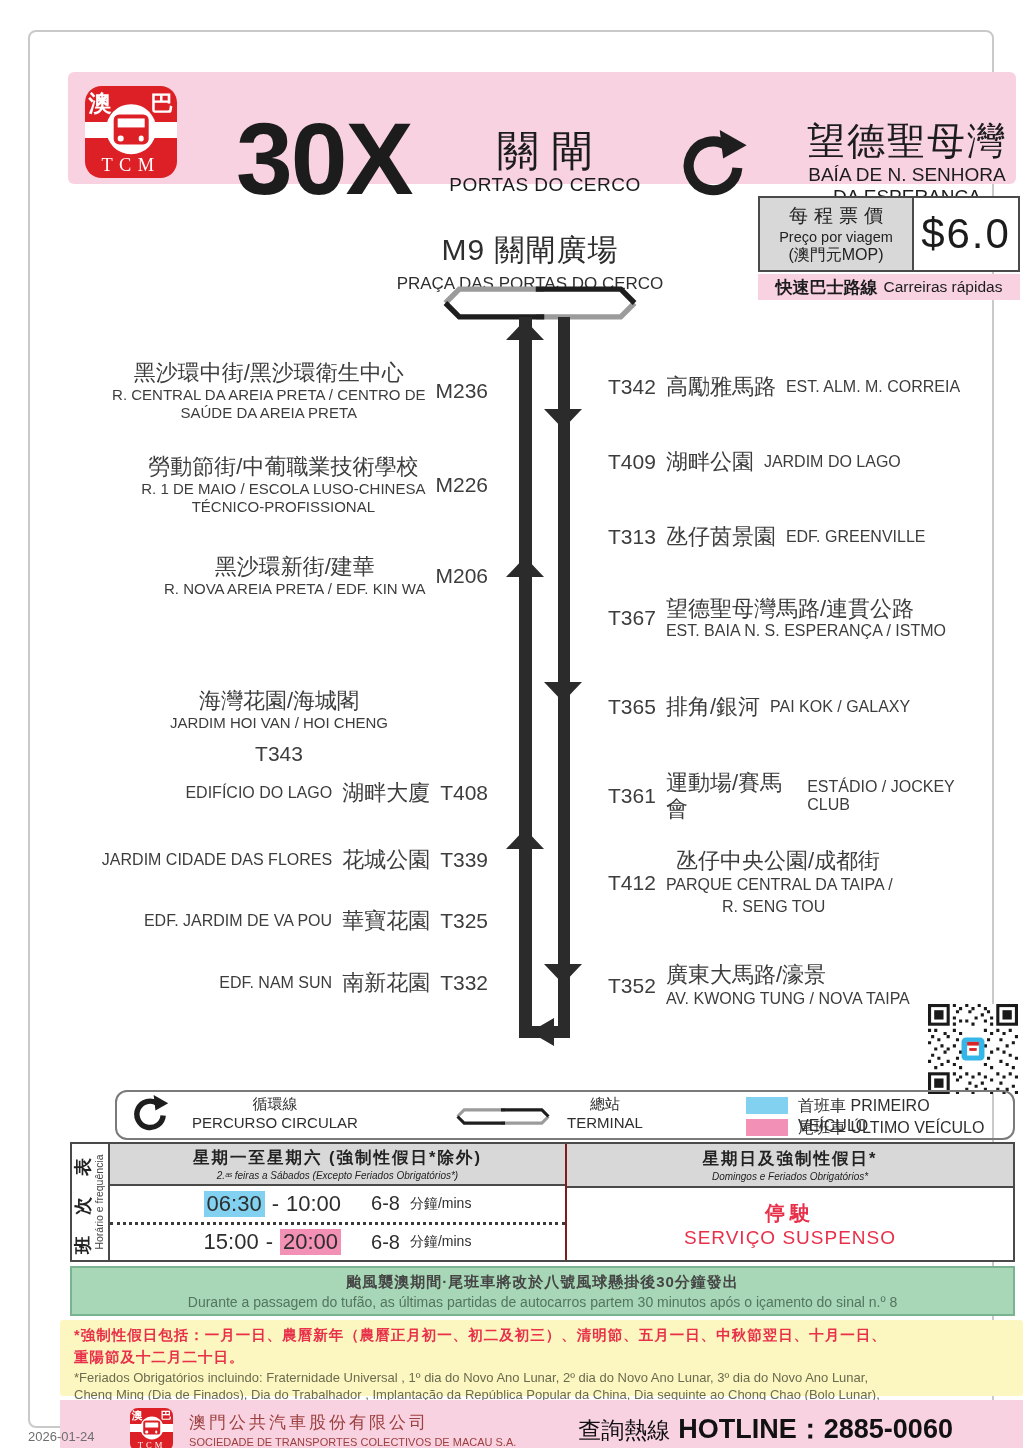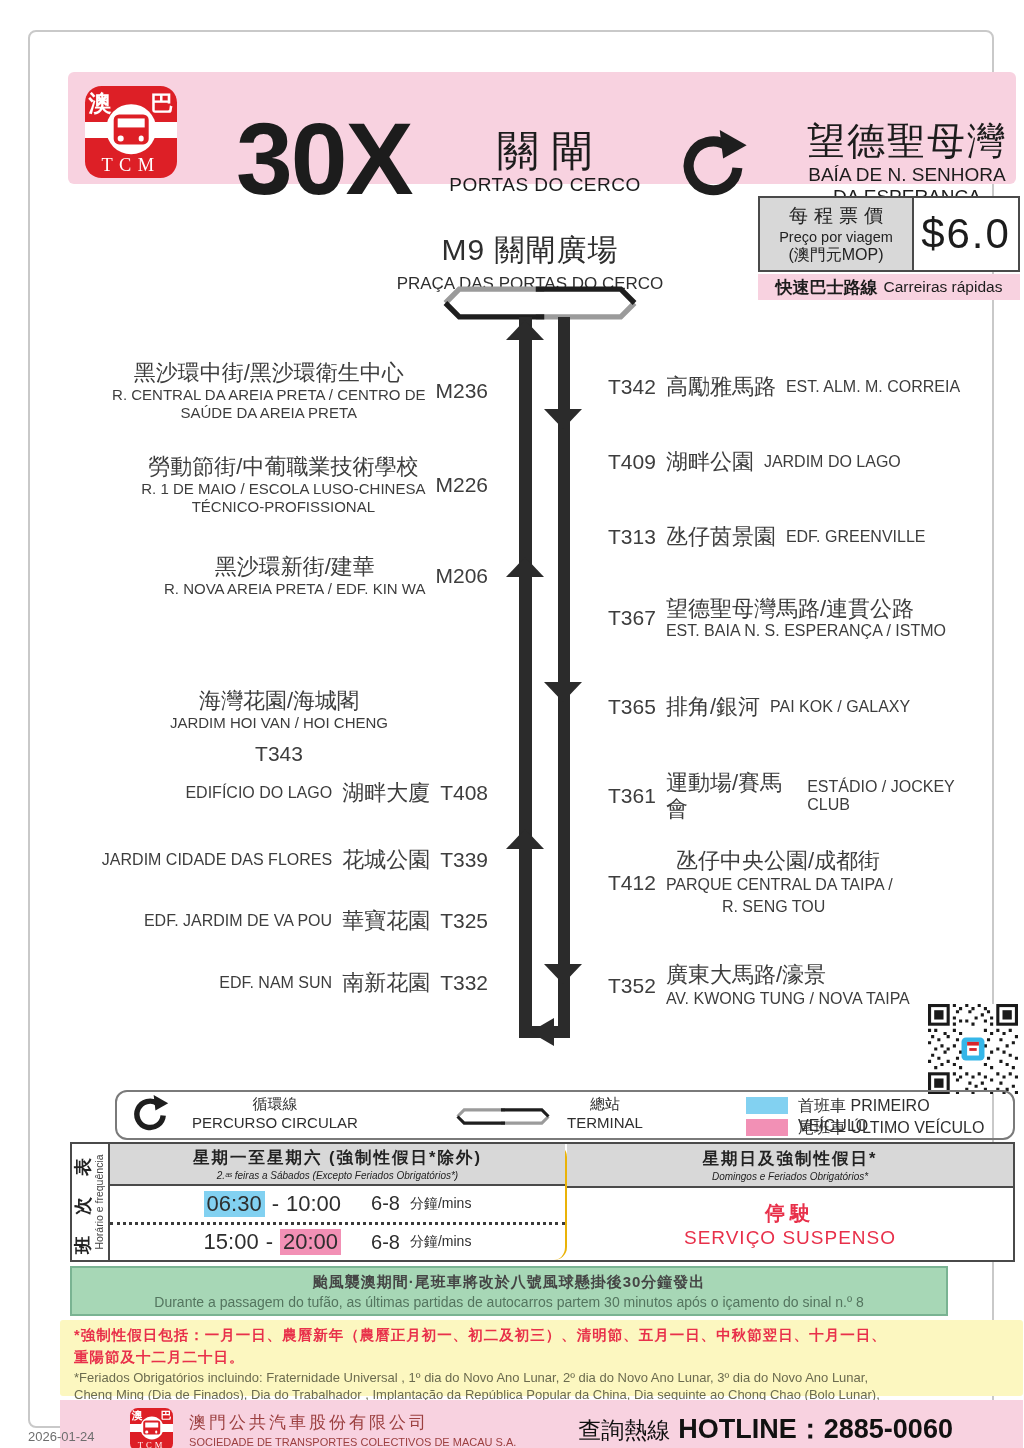--- a/index.html
+++ b/index.html
@@ -65,39 +65,39 @@
   .swatch{position:absolute;width:42px;height:17px;}
   .leg-line{font-size:16px;color:#2e2e2e;}
 
   
   .sched{position:absolute;left:40px;top:1110px;width:945px;height:120px;border:2px solid #4a4a4a;box-sizing:border-box;display:flex;background:#fff;}
   .sside{width:36px;border-right:2px solid #4a4a4a;position:relative;}
   .sside .rot{position:absolute;left:50%;top:50%;transform:translate(-50%,-50%) rotate(-90deg);white-space:nowrap;text-align:center;}
   .sside .szh{font-size:18px;font-weight:bold;letter-spacing:8px;color:#222;line-height:1.1;}
   .sside .spt{font-size:10.5px;color:#444;line-height:1.1;}
   .scolm{display:flex;flex-direction:column;}
-  .scolm.w1{width:455px;border-right:2px solid #eab308;border-radius:13px;}
+  .scolm.w1{width:455px;border-right:2px solid #7f1d1d;}
   .scolm.w2{flex:1;}
   .shead{height:44px;background:#d8d8d8;border-bottom:2px solid #4a4a4a;display:flex;flex-direction:column;justify-content:center;align-items:center;color:#222;box-sizing:border-box;}
   .shead .h1{font-size:16.5px;font-weight:bold;letter-spacing:2px;}
   .shead .h2{font-size:10px;margin-top:1px;font-style:italic;}
   .trow{height:37px;display:flex;align-items:center;justify-content:center;}
   .trow.dotted{border-bottom:3px dotted #3a3a3a;}
   .time{font-size:22px;color:#2e2e2e;}
   .time.hl-b{background:#82d1f1;padding:0 3px;}
   .time.hl-p{background:#f290b5;padding:0 3px;}
   .dash{margin:0 7px;font-size:22px;color:#2e2e2e;}
   .freq{font-size:20px;color:#2e2e2e;margin-left:30px;}
   .unit{font-size:14px;color:#2e2e2e;margin-left:10px;}
   .susp{flex:1;display:flex;flex-direction:column;align-items:center;justify-content:center;color:#e8304a;}
   .susp .z{font-size:20px;font-weight:bold;letter-spacing:5px;}
   .susp .p{font-size:19px;letter-spacing:1px;}
 
   
-  .typhoon{position:absolute;left:40px;top:1234px;width:878px;height:50px;background:#a7d7b6;border:2px solid #79b392;box-sizing:border-box;display:flex;flex-direction:column;align-items:center;justify-content:center;}
+  .typhoon{position:absolute;left:40px;top:1234px;width:945px;height:50px;background:#a7d7b6;border:2px solid #79b392;box-sizing:border-box;display:flex;flex-direction:column;align-items:center;justify-content:center;}
   .typhoon .z{font-size:15px;font-weight:bold;color:#454545;letter-spacing:1px;}
   .typhoon .p{font-size:14px;color:#54755f;margin-top:2px;}
   .ynote{position:absolute;left:30px;top:1288px;width:963px;height:76px;background:#fcf7c0;box-sizing:border-box;padding:5px 14px;border-radius:3px;}
   .ynote .zl{font-size:14.5px;font-weight:bold;color:#e8304a;line-height:1.5;letter-spacing:1px;}
   .ynote .pl{font-size:13px;color:#6b6b4f;line-height:1.32;}
 
   
   .foot{position:absolute;left:30px;top:1368px;width:963px;height:58px;background:#f8d2e0;display:flex;align-items:center;justify-content:center;gap:16px;}
   .foot .comp{display:flex;flex-direction:column;justify-content:center;color:#9c4040;}
   .foot .comp .c1{font-size:17px;letter-spacing:3px;}

